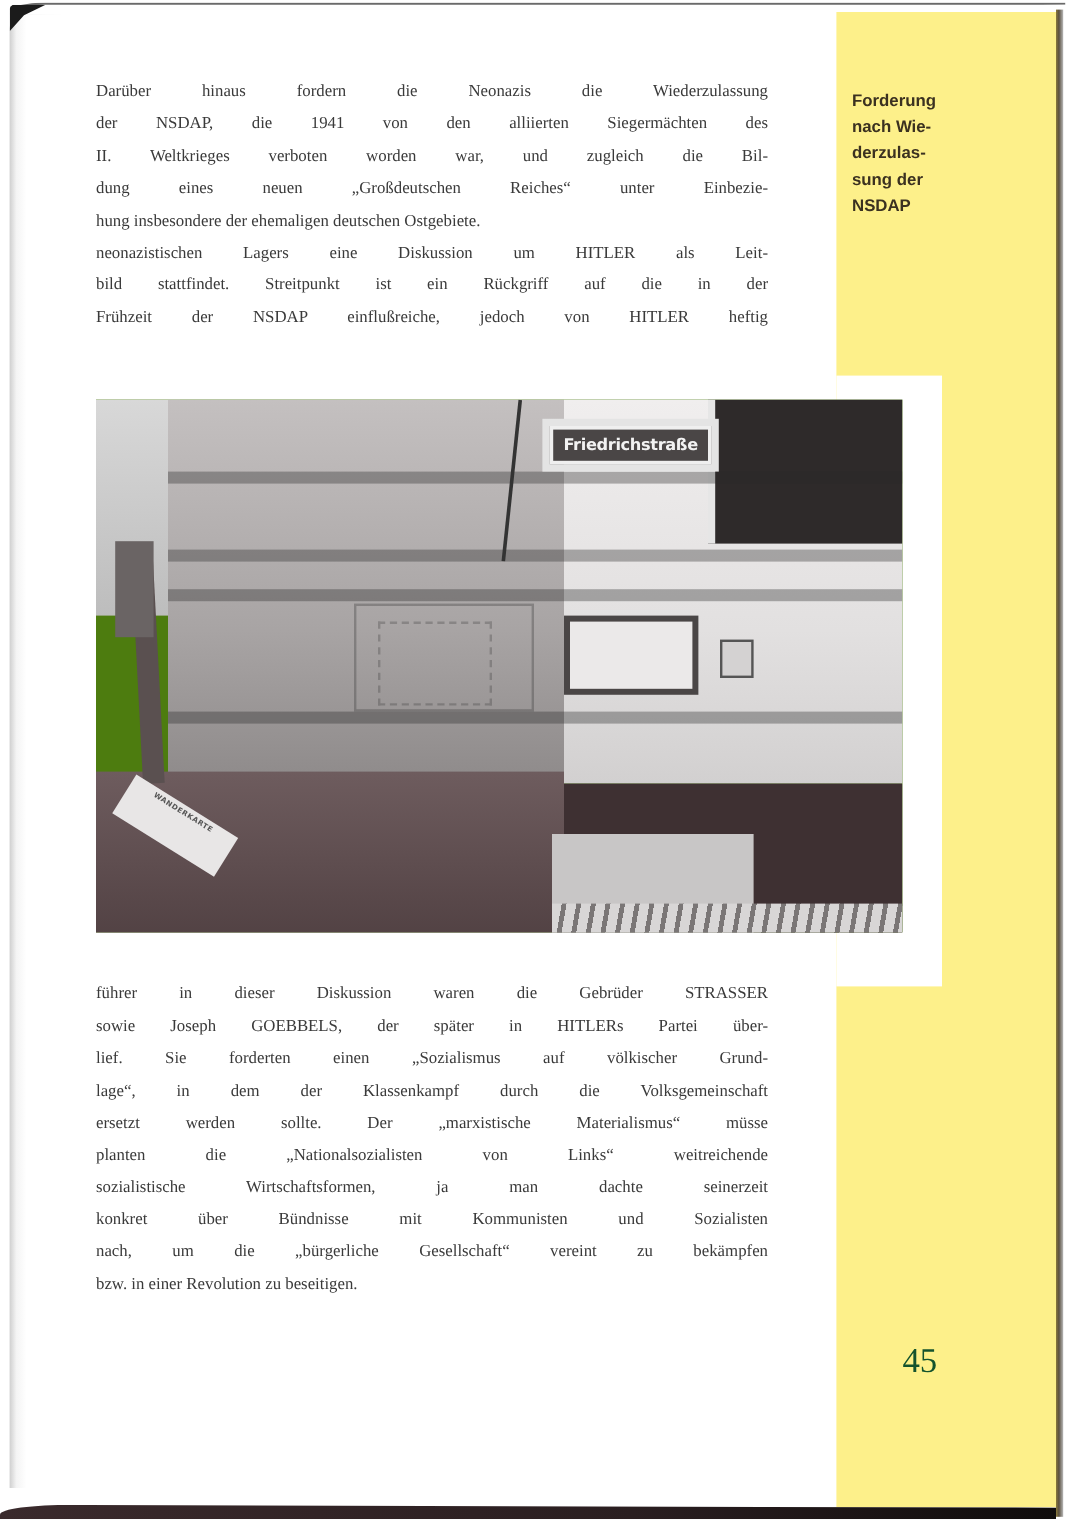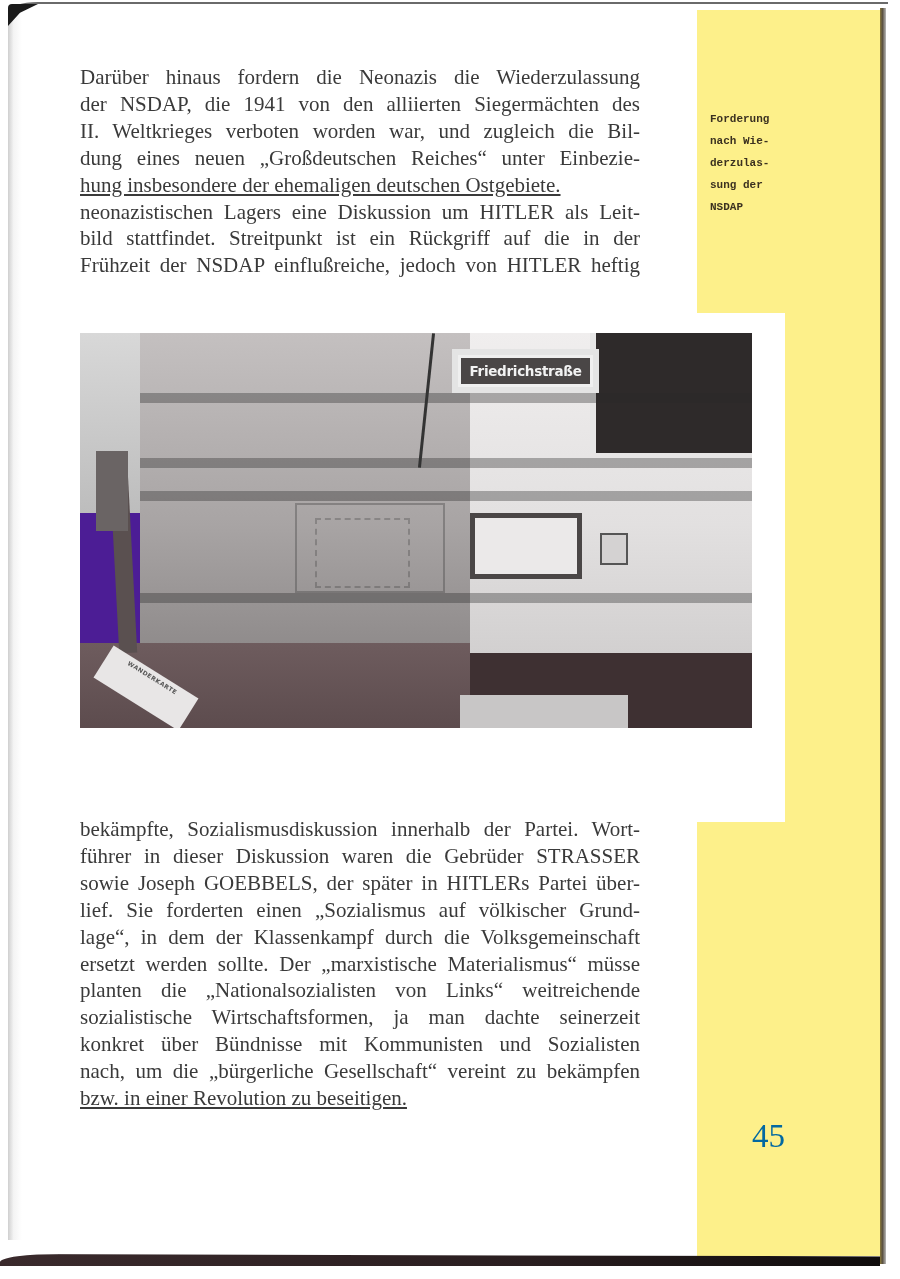--- a/index.html
+++ b/index.html
@@ -36,45 +36,45 @@
     .margin-strip {
       position: absolute; left: 697px; top: 10px; width: 183px; height: 1246px;
       background: #fdf08a;
     }
     .strip-notch {
       position: absolute; left: 697px; top: 313px; width: 88px; height: 509px;
       background: #ffffff;
     }
     .margin-note {
       position: absolute; left: 710px; top: 72px; width: 160px;
-      font-family: Liberation Mono, monospace; font-weight: bold;
-      font-size: 11px; line-height: 22px; color: #3b3120; margin-top: 36px;
+      font-family: Liberation Sans, sans-serif; font-weight: bold;
+      font-size: 14px; line-height: 22px; color: #3b3120;
     }
     .margin-note span { display: block; }
 
     .page-number {
-      position: absolute; left: 752px; top: 1118px; font-size: 33px;
-      font-family: "Liberation Serif", "DejaVu Serif", serif; color: #0369a1;
+      position: absolute; left: 752px; top: 1118px; font-size: 29px;
+      font-family: "Liberation Serif", "DejaVu Serif", serif; color: #14532d;
     }
 
     
     .text-block {
       position: absolute; left: 80px; width: 560px;
       font-family: "Liberation Serif", "DejaVu Serif", serif;
-      font-size: 21px; line-height: 26.9px; color: #3a3a3a;
+      font-size: 14px; line-height: 26.9px; color: #3a3a3a;
     }
     .text-block .line { display: block; text-align: justify; text-align-last: justify; white-space: nowrap; }
-    .text-block .line.last { text-align-last: left; text-decoration: underline; }
+    .text-block .line.last { text-align-last: left; }
     .block-1 { top: 64px; }
     .block-2 { top: 816px; }
 
     
     .photo {
-      position: absolute; left: 80px; top: 333px; width: 672px; height: 395px;
-      background: #4c1d95; overflow: hidden;
+      position: absolute; left: 80px; top: 333px; width: 672px; height: 444px;
+      background: #4d7c0f; overflow: hidden;
     }
     .photo .sky { position: absolute; left: 0; top: 0; width: 70px; height: 180px; background: linear-gradient(#d8d8d8, #bdbdbd); }
     .photo .wall-left { position: absolute; left: 60px; top: 0; width: 330px; height: 320px; background: linear-gradient(#c4c0c0, #a8a4a4 60%, #8e8a8a); }
     .photo .wall-right { position: absolute; left: 390px; top: 0; width: 282px; height: 320px; background: linear-gradient(#f0eeee, #e2e0e0 60%, #d2d0d0); }
     .photo .cornice { position: absolute; left: 60px; width: 612px; height: 10px; background: rgba(40,40,40,0.35); }
     .photo .c1 { top: 60px; } .photo .c2 { top: 125px; } .photo .c3 { top: 158px; } .photo .c4 { top: 260px; }
     .photo .base-left { position: absolute; left: 0; top: 310px; width: 390px; height: 157px; background: linear-gradient(#6e5c5e, #4e3e40); }
     .photo .base-right { position: absolute; left: 390px; top: 320px; width: 282px; height: 147px; background: #3e3032; }
     .photo .base-panel { position: absolute; left: 380px; top: 362px; width: 168px; height: 88px; background: #c8c6c6; }
     .photo .pavement { position: absolute; left: 380px; top: 420px; width: 292px; height: 47px;
@@ -148,21 +148,20 @@
   <div class="base-right"></div>
   <div class="base-panel"></div>
   <div class="pavement"></div>
   <div class="pole"></div>
   <div class="post-sign"></div>
   <div class="street-sign">Friedrichstraße</div>
   <div class="notice-sign">WANDERKARTE</div>
 </div>
 
 <div class="text-block block-2">
-  <span class="line">bekämpfte, Sozialismusdiskussion innerhalb der Partei. Wort-</span>
   <span class="line">führer in dieser Diskussion waren die Gebrüder STRASSER</span>
   <span class="line">sowie Joseph GOEBBELS, der später in HITLERs Partei über-</span>
   <span class="line">lief. Sie forderten einen „Sozialismus auf völkischer Grund-</span>
   <span class="line">lage“, in dem der Klassenkampf durch die Volksgemeinschaft</span>
   <span class="line">ersetzt werden sollte. Der „marxistische Materialismus“ müsse</span>
   <span class="line">planten die „Nationalsozialisten von Links“ weitreichende</span>
   <span class="line">sozialistische Wirtschaftsformen, ja man dachte seinerzeit</span>
   <span class="line">konkret über Bündnisse mit Kommunisten und Sozialisten</span>
   <span class="line">nach, um die „bürgerliche Gesellschaft“ vereint zu bekämpfen</span>
   <span class="line last">bzw. in einer Revolution zu beseitigen.</span>

